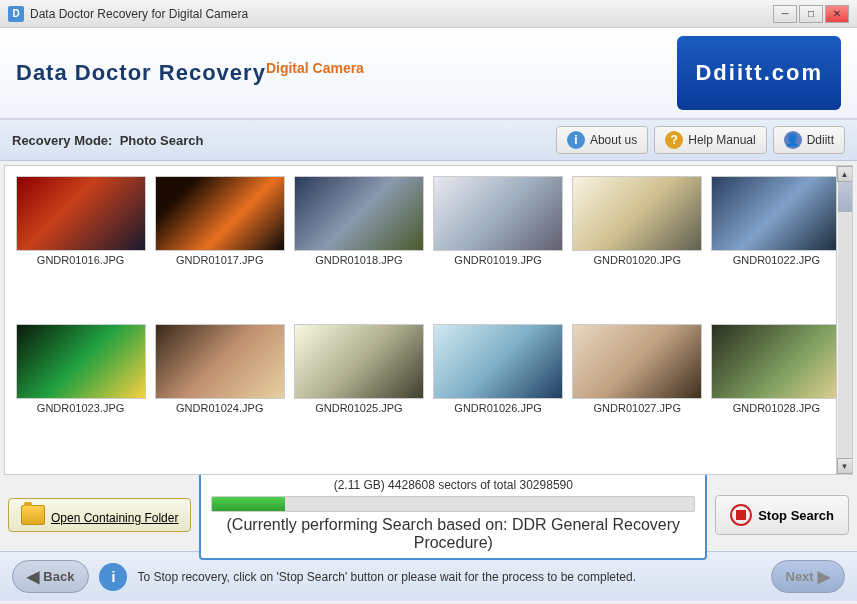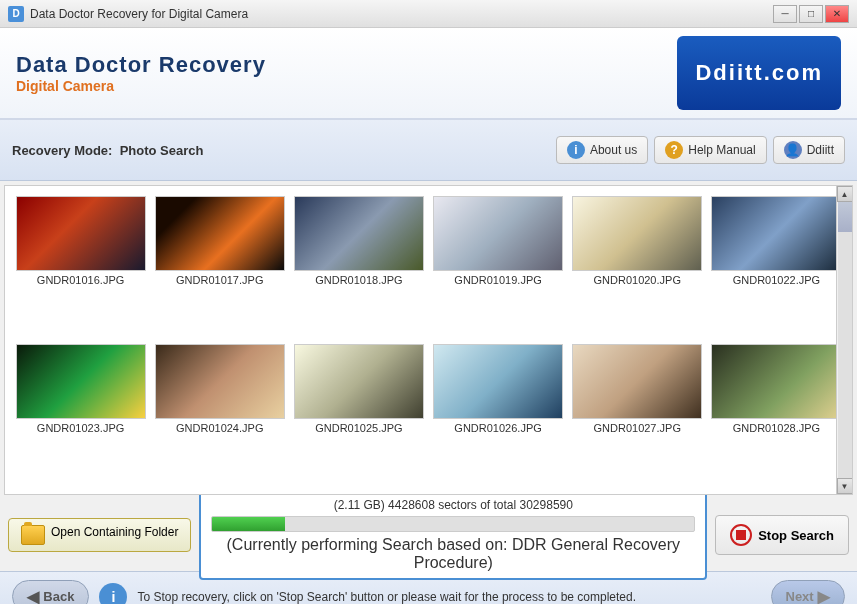--- a/index.html
+++ b/index.html
@@ -34,37 +34,37 @@
 
     
     #header {
       background: linear-gradient(to bottom, #ffffff, #f0f4fa);
       padding: 8px 16px;
       display: flex;
       align-items: center;
       justify-content: space-between;
       border-bottom: 2px solid #d0d8e8;
     }
-    #header .brand { display: flex; flex-direction: column; }
+    #header .brand { display: flex; flex-direction: row; }
     #header .brand-title { font-size: 22px; font-weight: bold; color: #1a3a6b; letter-spacing: 1px; }
     #header .brand-sub { font-size: 14px; color: #e07020; font-weight: bold; }
     #header .ddiitt {
       background: linear-gradient(to bottom, #1a5cbf, #0a3a9a);
       color: white;
       font-size: 22px;
       font-weight: bold;
       padding: 24px 18px;
       border-radius: 6px;
       letter-spacing: 2px;
     }
 
     
     #toolbar {
       background: linear-gradient(to bottom, #e8eef8, #d8e2f2);
-      padding: 16px 12px;
+      padding: 6px 12px;
       display: flex;
       align-items: center;
       justify-content: space-between;
       border-bottom: 1px solid #bbc8dc;
     }
     #toolbar .recovery-mode { font-size: 13px; color: #333; font-weight: normal; }
     #toolbar .recovery-mode span { font-weight: bold; }
     #toolbar .toolbar-buttons { display: flex; gap: 6px; }
     .toolbar-btn {
       display: flex; align-items: center; gap: 5px;
@@ -135,28 +135,29 @@
 
     
     #status-area {
       display: flex;
       align-items: center;
       padding: 4px 8px;
       gap: 8px;
       height: 72px;
     }
     #open-folder-btn {
-      display: flex; align-items: flex-start; gap: 6px;
+      display: flex; align-items: flex-end; gap: 6px;
       background: linear-gradient(to bottom, #f8f8e8, #e8e8c8);
       border: 1px solid #bba840;
       border-radius: 4px;
       padding: 6px 12px;
       cursor: pointer;
       font-size: 12px;
       white-space: nowrap;
+      text-decoration: underline;
     }
     .folder-icon-img {
       width: 24px; height: 20px;
       background: linear-gradient(to bottom, #ffd050, #e0a820);
       border: 1px solid #c09010;
       border-radius: 2px;
       position: relative;
     }
     .folder-icon-img::before {
       content: '';

